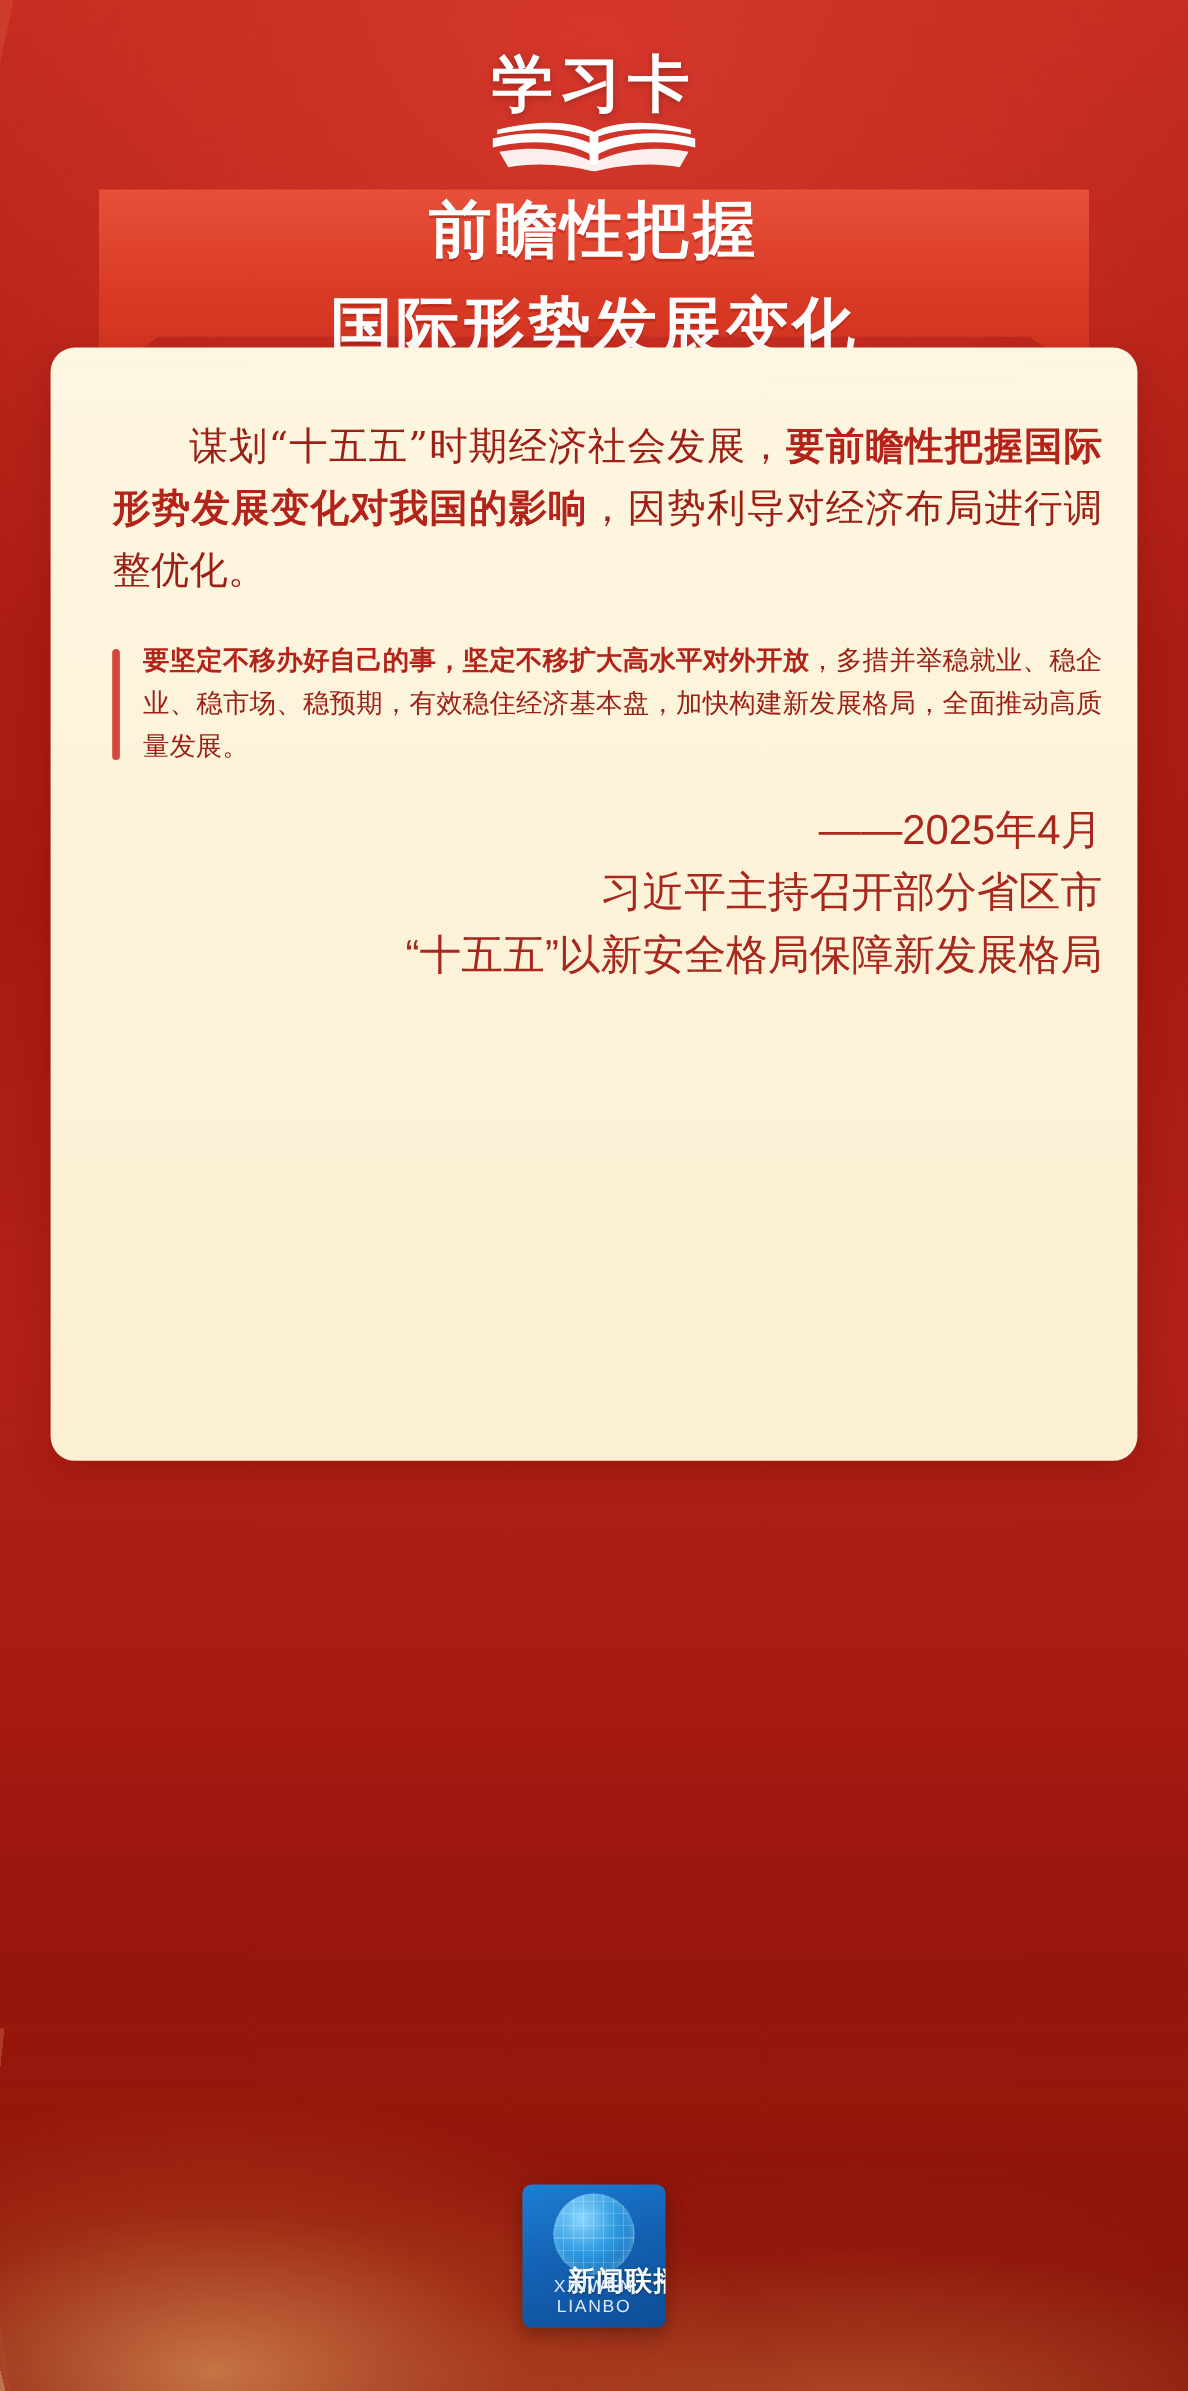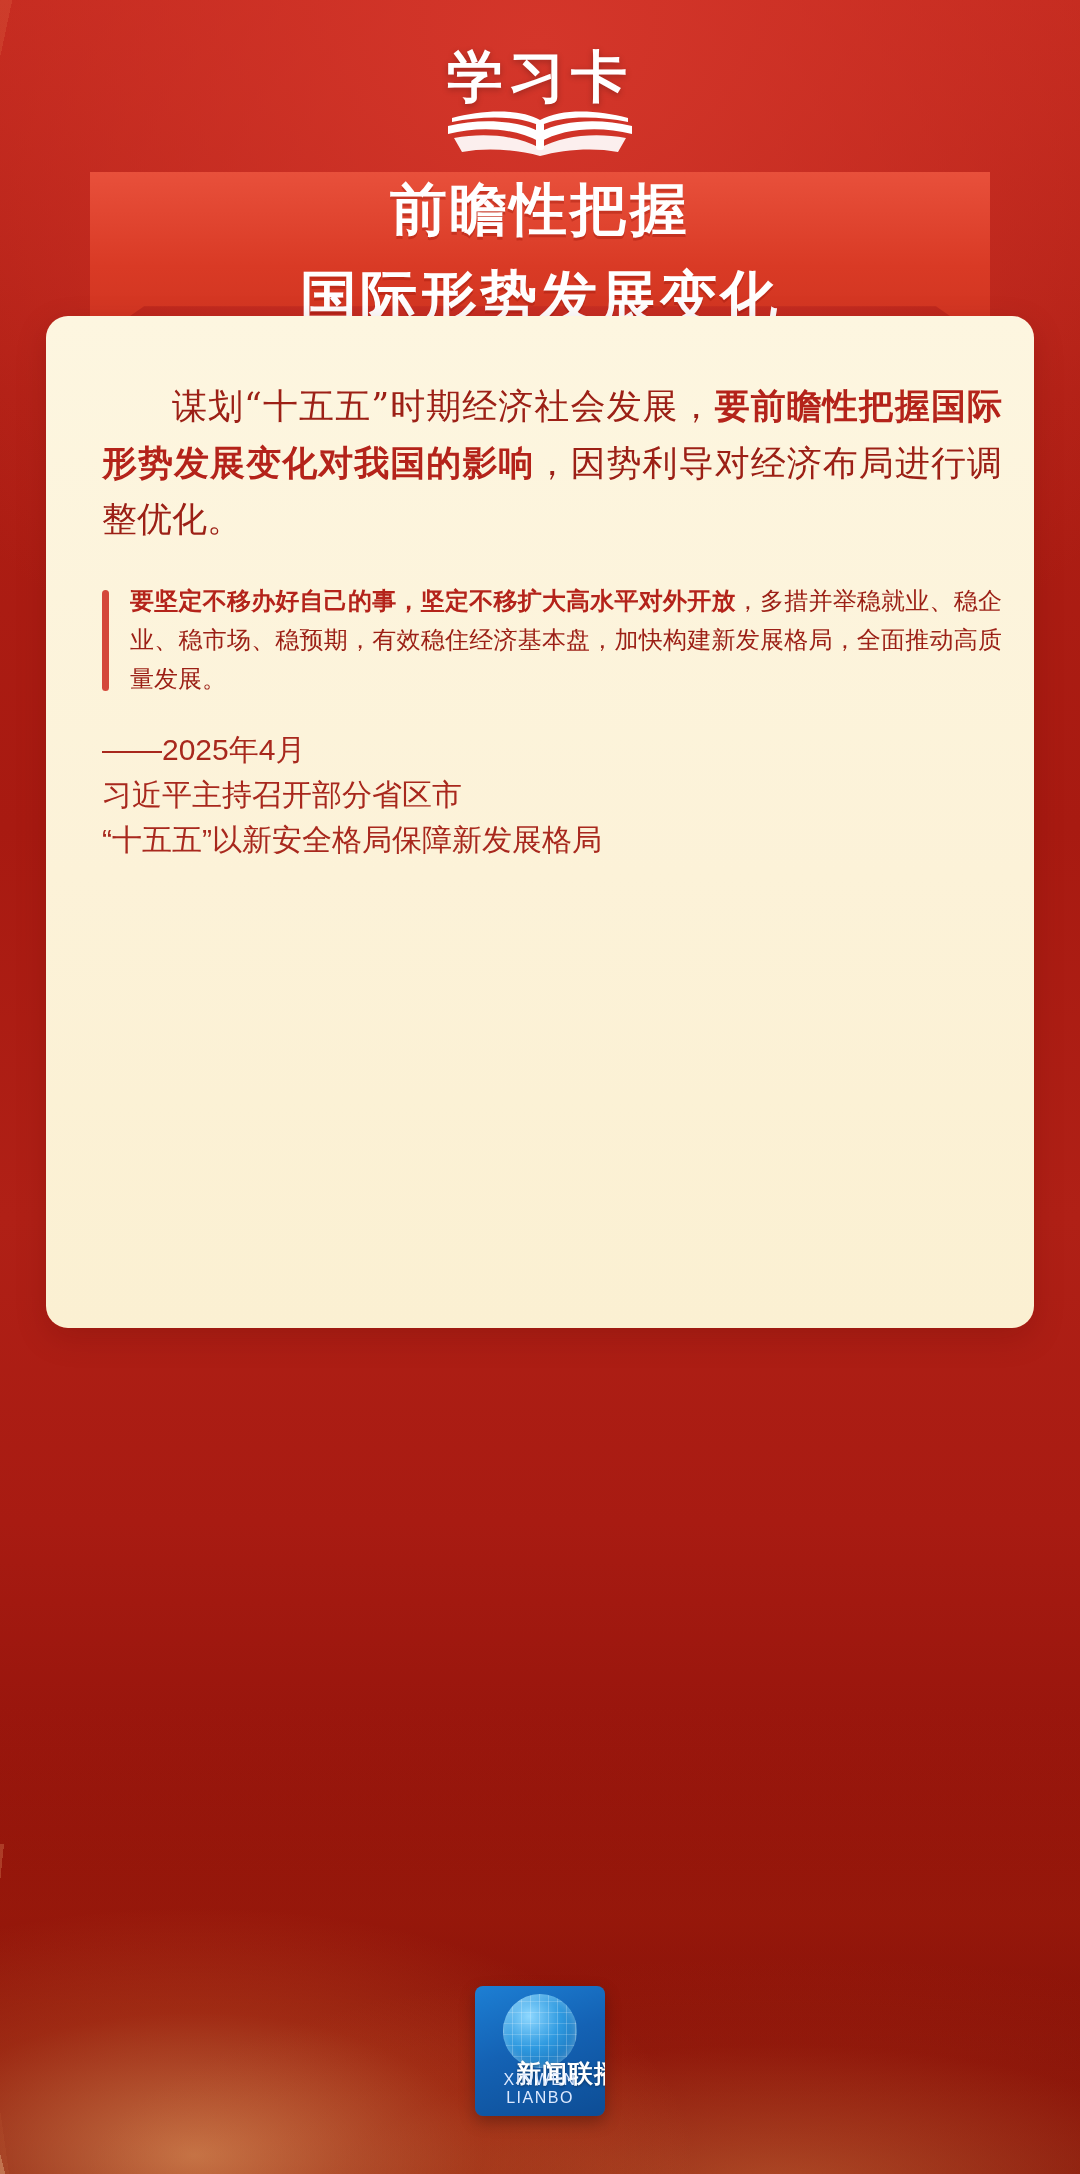--- a/index.html
+++ b/index.html
@@ -151,23 +151,24 @@
     margin: 0;
     font-family: Liberation Mono, monospace;
     font-size: 24px;
     line-height: 1.62;
     color: #9c2016;
     text-align: justify;
   }
 
   .attrib {
     margin-top: 22px;
+    text-align: right;
     font-family: "Liberation Sans", sans-serif;
     color: #a8281d;
-    font-size: 30px;
+    font-size: 38px;
     line-height: 1.5;
   }
 
   
   .bottom-glow {
     position: absolute;
     left: 0;
     bottom: 0;
     width: 100%;
     height: 470px;

